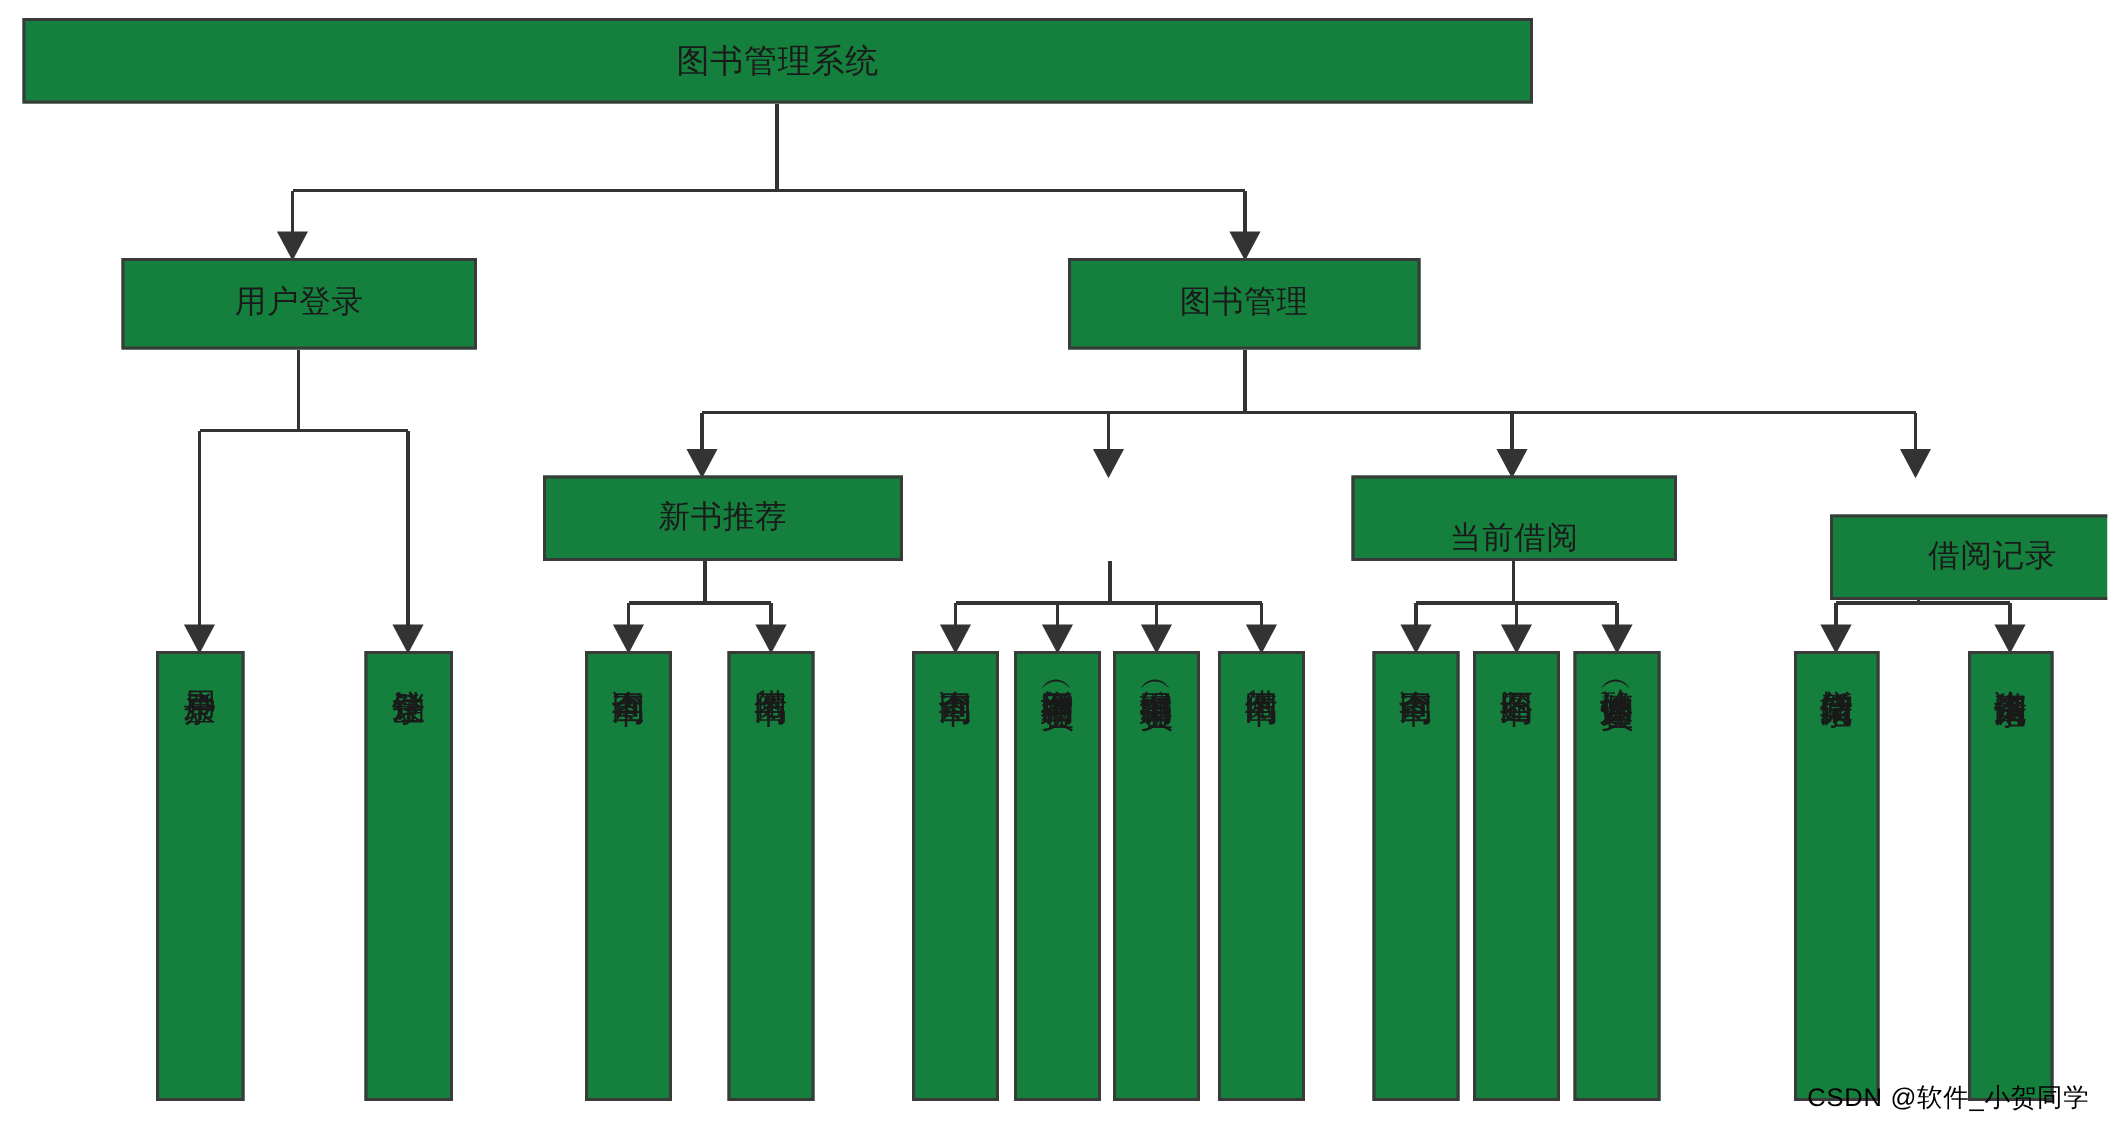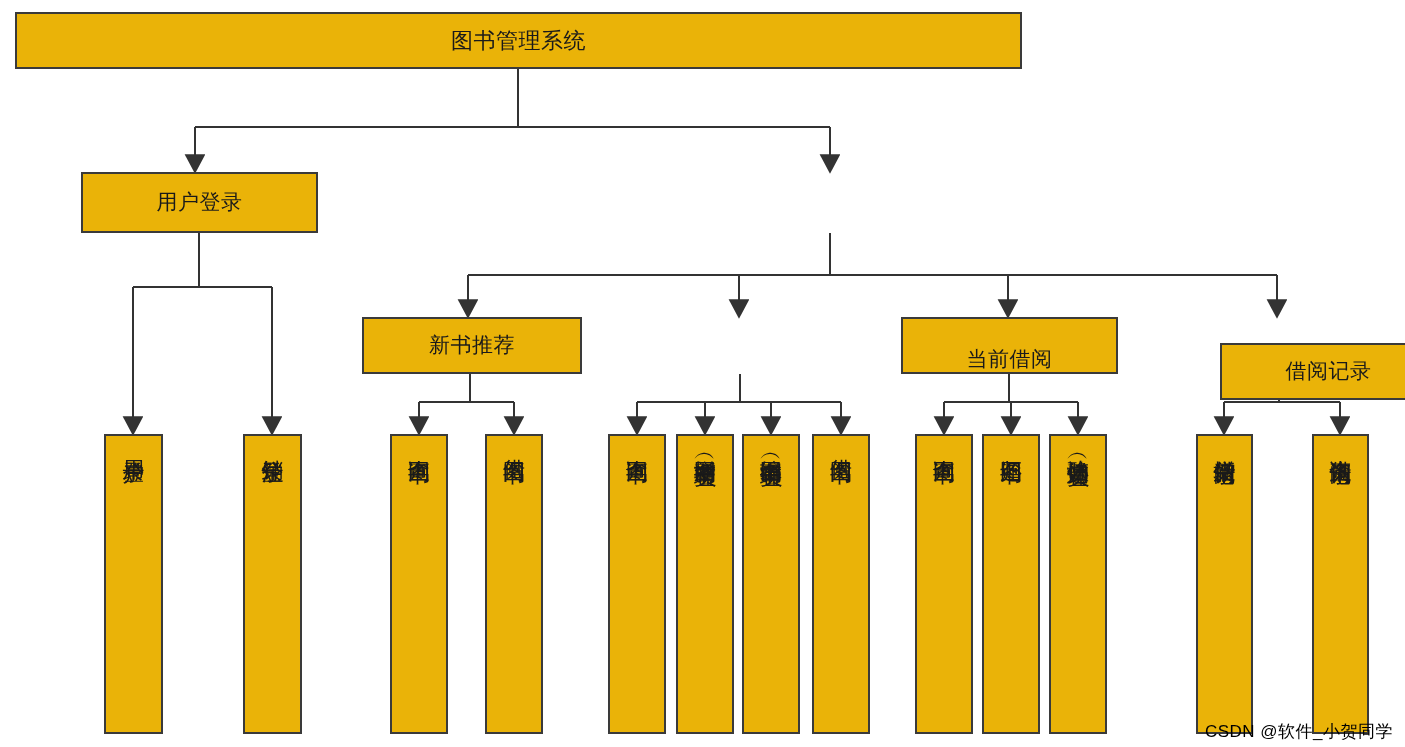--- a/index.html
+++ b/index.html
@@ -22,21 +22,21 @@
     position: absolute;
     left: 0;
     top: 0;
     width: 1405px;
     height: 747px;
     pointer-events: none;
   }
   .node {
     position: absolute;
     box-sizing: border-box;
-    background: #eab308;
+    background: #15803d;
     border: 2px solid #3a3a3a;
     display: flex;
     align-items: center;
     justify-content: center;
     color: #1a1a1a;
     z-index: 2;
   }
   .node .label {
     display: block;
     text-align: center;
@@ -131,22 +131,25 @@
     </g>
   </svg>
 
   <div class="node horiz root" style="left: 15px; top: 12px; width: 1007px; height: 57px;">
     <span class="label">图书管理系统</span>
   </div>
 
   <div class="node horiz" style="left: 81px; top: 172px; width: 237px; height: 61px;">
     <span class="label">用户登录</span>
   </div>
+  <div class="node horiz" style="left: 712px; top: 172px; width: 235px; height: 61px;">
+    <span class="label">图书管理</span>
+  </div>
 
-  <div class="node horiz" style="left: 362px; top: 317px; width: 220px; height: 57px;">
+  <div class="node horiz" style="left: 362px; top: 317px; width: 240px; height: 57px;">
     <span class="label">新书推荐</span>
   </div>
   <div class="node horiz" style="left: 901px; top: 317px; width: 217px; height: 57px; align-items: flex-end;">
     <span class="label">当前借阅</span>
   </div>
   <div class="node horiz" style="left: 1220px; top: 317px; width: 217px; height: 57px; margin-top: 26px;">
     <span class="label">借阅记录</span>
   </div>
 
   <div class="node vert" style="left: 104px; top: 434px; width: 59px; height: 300px;">

